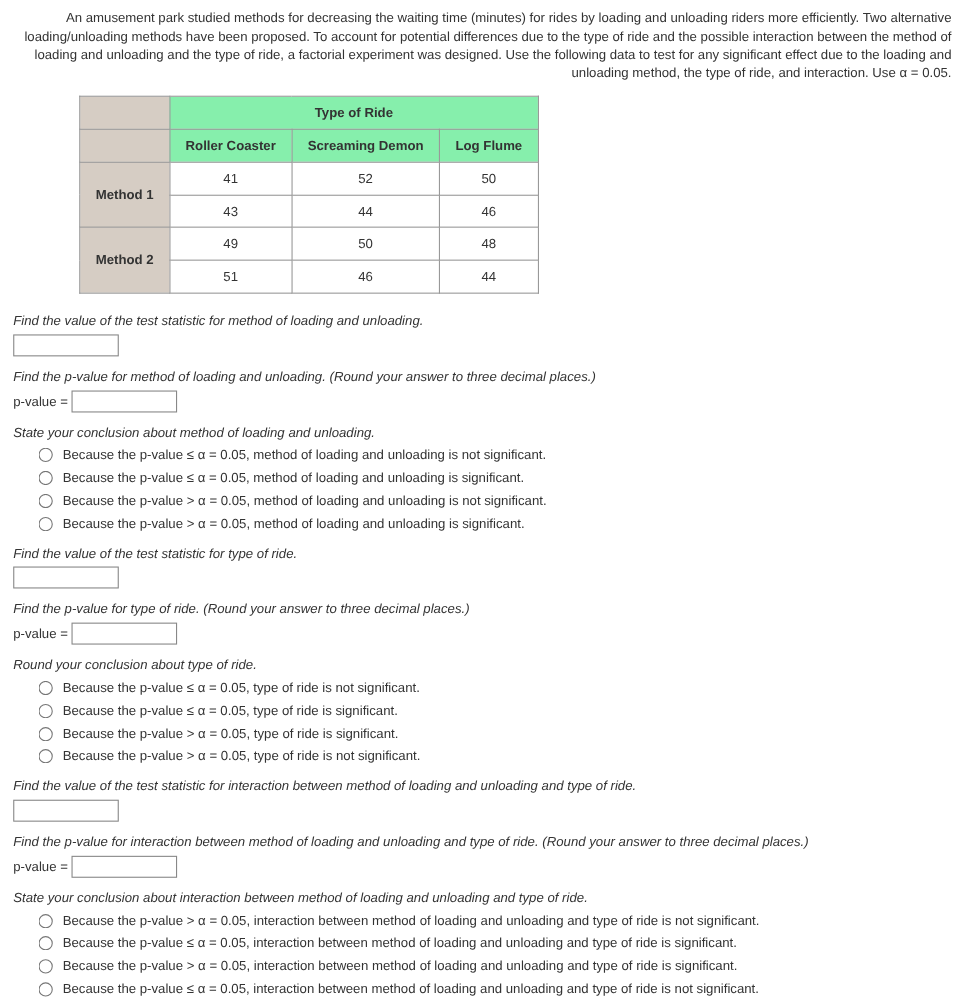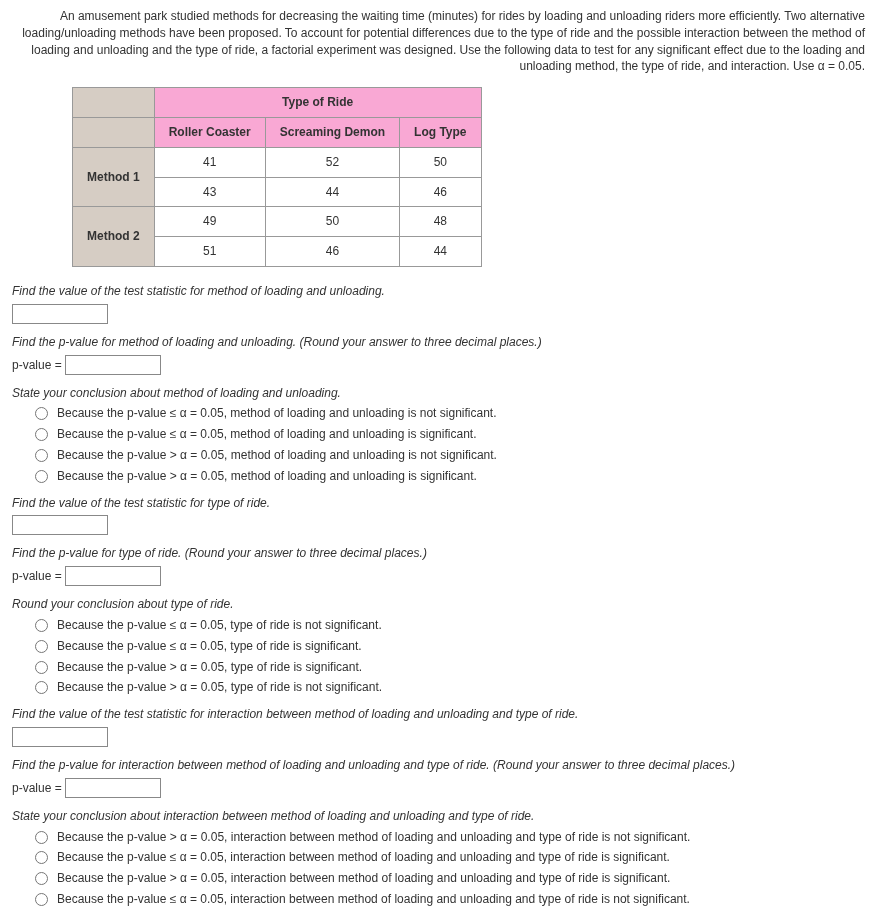--- a/index.html
+++ b/index.html
@@ -20,21 +20,21 @@
     margin: 8px 0 16px 60px;
   }
   table.data td, table.data th {
     border: 1px solid #999;
     padding: 6px 14px;
     text-align: center;
     font-weight: normal;
     font-size: 12px;
   }
   table.data th {
-    background: #f9a8d4;
+    background: #86efac;
     font-weight: bold;
   }
   table.data .rowhead {
     background: #d6cdc4;
     font-weight: bold;
   }
   .prompt {
     margin: 10px 0 4px 0;
     font-style: italic;
   }
@@ -73,21 +73,21 @@
 <table class="data">
   <tbody>
       <tr>
     <th style="background:#d6cdc4;"></th>
     <th colspan="3">Type of Ride</th>
   </tr>
   <tr>
     <th style="background:#d6cdc4;"></th>
     <th>Roller Coaster</th>
     <th>Screaming Demon</th>
-    <th>Log Type</th>
+    <th>Log Flume</th>
   </tr>
   <tr>
     <td rowspan="2" class="rowhead">Method 1</td>
     <td>41</td>
     <td>52</td>
     <td>50</td>
   </tr>
   <tr>
     <td>43</td>
     <td>44</td>

